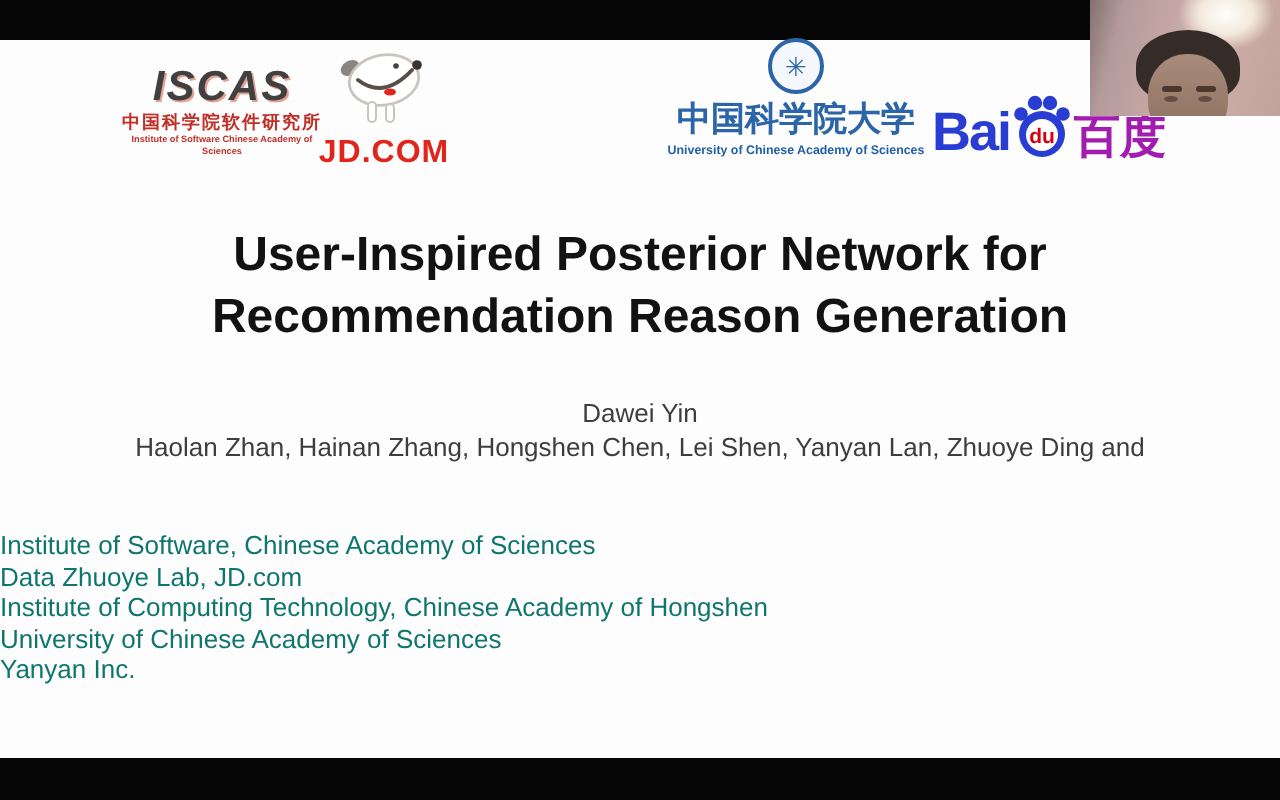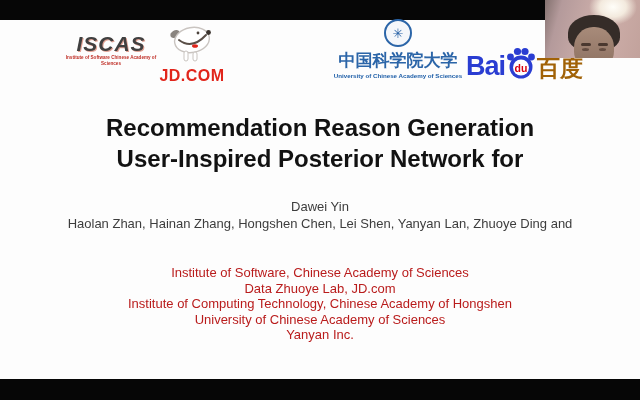--- a/index.html
+++ b/index.html
@@ -35,34 +35,34 @@
   .ucas-emblem span{font-size:13px;color:#2b65a8;line-height:13px;}
   .ucas-cn{
     font-family:"DejaVu Serif", serif;
     font-size:17px;font-weight:bold;color:#2b65a8;line-height:23px;white-space:nowrap;
   }
   .ucas-en{font-size:6.2px;font-weight:bold;color:#1f5fa8;line-height:8px;white-space:nowrap;}
 
   .logo-baidu{position:absolute;left:466px;top:24px;display:flex;align-items:flex-end;height:36px;justify-content:flex-end;}
   .baidu-bai{font-size:27px;font-weight:bold;color:#2a3dd2;line-height:27px;letter-spacing:-1px;}
   .baidu-paw{margin:0 1px;}
-  .baidu-cn{font-size:23px;font-weight:bold;color:#a16207;line-height:24px;white-space:nowrap;}
+  .baidu-cn{font-size:23px;font-weight:bold;color:#a21caf;line-height:24px;white-space:nowrap;}
 
   
   .title{
     position:absolute;top:92px;left:0;width:100%;text-align:center;
     font-size:24px;font-weight:bold;color:#121212;line-height:31px;
   }
   .authors{
     position:absolute;top:178px;left:0;width:100%;text-align:center;
     font-size:13px;color:#3d3d3d;line-height:17px;
   }
   .affils{
-    position:absolute;top:245px;left:0;width:100%;text-align:center;
-    font-size:13px;color:#b91c1c;line-height:15.5px;
+    position:absolute;top:245px;left:0;width:100%;text-align:left;
+    font-size:13px;color:#0f766e;line-height:15.5px;
   }
 
   
   .webcam{
     position:absolute;left:545px;top:0;width:95px;height:58px;overflow:hidden;z-index:5;
     background:linear-gradient(105deg,#83716f 0%,#b49a9b 16%,#cfb0ab 55%,#c2a29c 100%);
   }
   .cam-light{
     position:absolute;left:44px;top:-11px;width:48px;height:36px;border-radius:50%;
     background:radial-gradient(closest-side,#fffef9 0%,#f3eade 55%,rgba(235,216,205,0) 100%);
@@ -83,20 +83,21 @@
   .cam-eye.l{left:37px;}
   .cam-eye.r{left:54px;}
 </style>
 </head>
 <body>
 
 <div class="slide">
 
   <div class="logo-iscas">
     <div class="iscas-acronym">ISCAS</div>
+    <div class="iscas-cn">中国科学院软件研究所</div>
     <div class="iscas-en">Institute of Software Chinese Academy of Sciences</div>
   </div>
 
   <div class="logo-jd">
     <svg width="60" height="42" viewBox="0 0 60 42">
       <ellipse cx="13" cy="13" rx="5" ry="3.6" transform="rotate(-30 13 13)" fill="#8a8580"></ellipse>
       <ellipse cx="30" cy="19" rx="17.5" ry="12.5" transform="rotate(-10 30 19)" fill="#ffffff" stroke="#c9c4c0" stroke-width="1.4"></ellipse>
       <path d="M17,19 Q30,29 44,14" fill="none" stroke="#5a4f48" stroke-width="2" stroke-linecap="round"></path>
       <circle cx="46.5" cy="11.5" r="2.4" fill="#39322d"></circle>
       <ellipse cx="33" cy="25" rx="3" ry="1.8" fill="#e1251b"></ellipse>
@@ -124,22 +125,22 @@
       <circle cx="19" cy="5.5" r="3.6" fill="#2a3dd2"></circle>
       <circle cx="25.5" cy="11" r="3.4" fill="#2a3dd2"></circle>
       <circle cx="15" cy="21" r="11.5" fill="#2a3dd2"></circle>
       <circle cx="15" cy="21.5" r="8" fill="#ffffff"></circle>
       <text x="15" y="25.5" text-anchor="middle" font-family="Liberation Sans, sans-serif" font-size="10.5" font-weight="bold" fill="#d7000f">du</text>
     </svg>
     <span class="baidu-cn">百度</span>
   </div>
 
   <div class="title">
+    <div>User-Inspired Posterior Network for</div>
     <div>Recommendation Reason Generation</div>
-    <div>User-Inspired Posterior Network for</div>
   </div>
 
   <div class="authors">
     <div>Dawei Yin</div>
     <div>Haolan Zhan, Hainan Zhang, Hongshen Chen, Lei Shen, Yanyan Lan, Zhuoye Ding and</div>
   </div>
 
   <div class="affils">
     <div>Institute of Software, Chinese Academy of Sciences</div>
     <div>Data Zhuoye Lab, JD.com</div>

